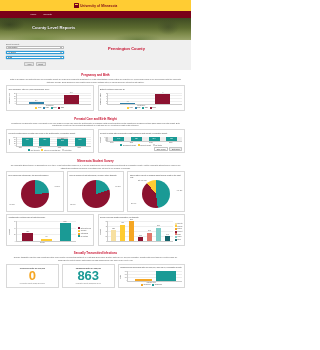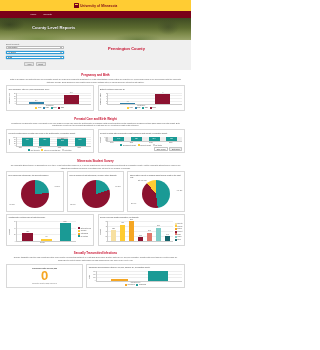--- a/index.html
+++ b/index.html
@@ -649,20 +649,25 @@
       <div class="sec-title">Sexually Transmitted Infections</div>
       <div class="sec-body">Sexually transmitted infection case counts and rates come from the Minnesota Department of Health STD Surveillance System. Rates are per 100,000 population. Counties with fewer than five reported cases are suppressed to protect privacy. Rates based on small numbers may vary widely from year to year.</div>
       <div class="grid3">
 
         <div class="kpi">
           <div class="kpi-label">Gonorrhea Rate per 100,000</div>
           <div class="kpi-num" style="color:#f5a623">0</div>
           <div class="kpi-sub">Pennington County, 2022, ages 15-19</div>
         </div>
 
+        <div class="kpi">
+          <div class="kpi-label">Chlamydia Rate per 100,000</div>
+          <div class="kpi-num" style="color:#1a9a95">863</div>
+          <div class="kpi-sub">Pennington County, 2022, ages 15-19</div>
+        </div>
 
         <div class="card" style="flex:1.3">
           <div class="card-title">Chlamydia and gonorrhea rates per 100,000, ages 15-24, Pennington County</div>
           <div class="plot" style="height:18px">
             <div class="yaxis">
               <div class="ylab">Rate</div>
               <div class="yticks">
                 <span>900</span>
                 <span>600</span>
                 <span>300</span>

